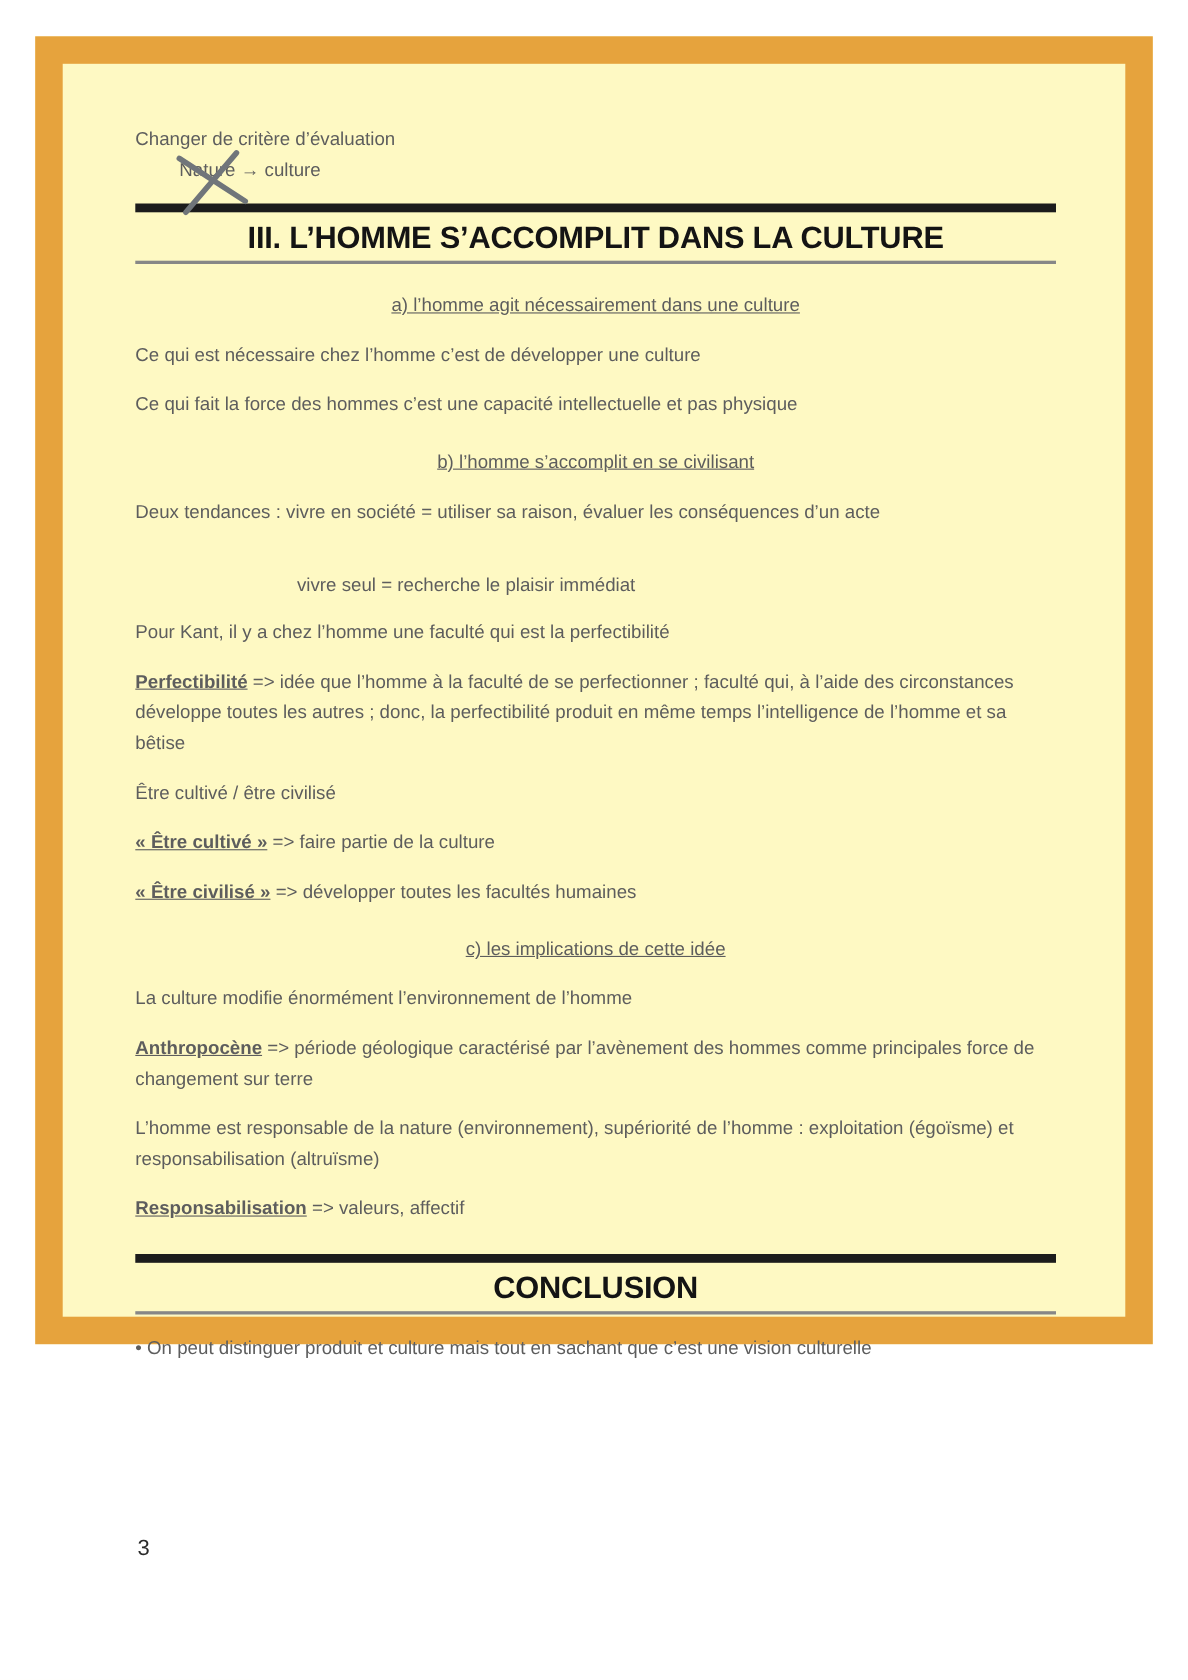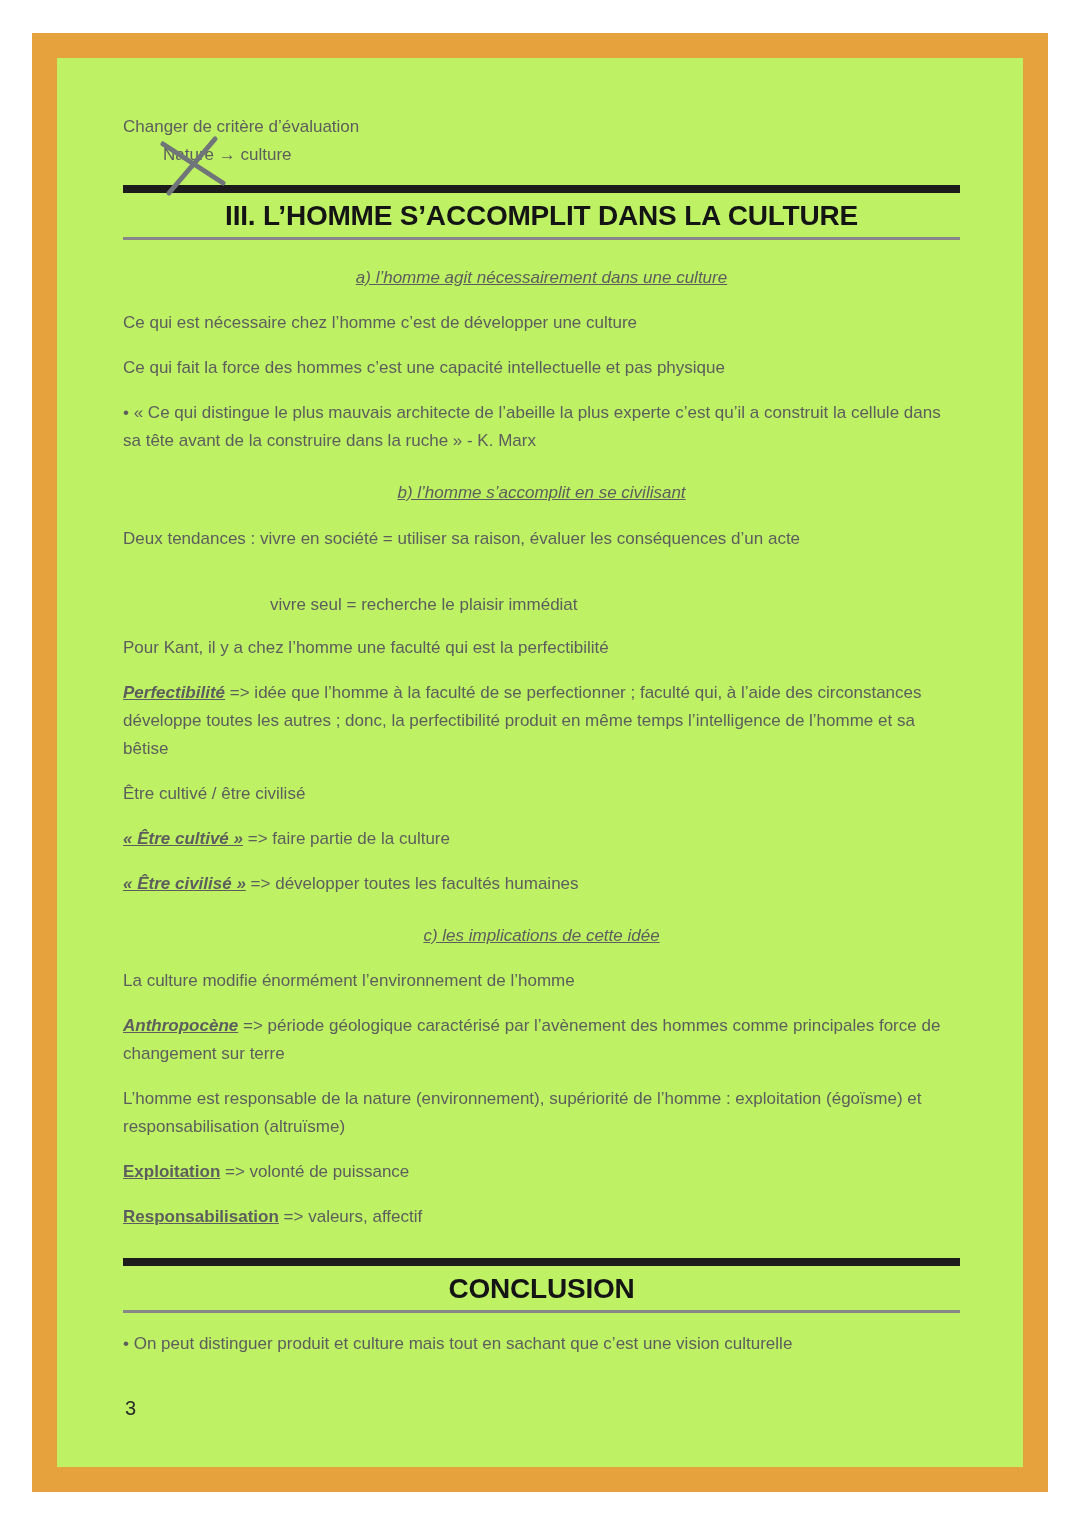--- a/index.html
+++ b/index.html
@@ -1,45 +1,45 @@
 <!DOCTYPE html>
 <html><head>
 <meta charset="utf-8">
 <style>
   html,body { margin:0; padding:0; background:#ffffff; }
   .canvas {
     position:relative; width:1080px; height:1527px; background:#ffffff;
     font-family:"Liberation Sans","DejaVu Sans",sans-serif; overflow:hidden;
   }
   .frame {
-    position:absolute; left:32px; top:33px; width:1016px; height:1459px;
-    box-sizing:border-box; border:25px solid #e6a33d; background:#bef264;
+    position:absolute; left:32px; top:33px; width:1016px; height:1189px;
+    box-sizing:border-box; border:25px solid #e6a33d; background:#fef9c3;
   }
   .inner { position:relative; width:100%; height:100%; }
   .content { padding:55px 63px 0 66px; color:#5d5d5d; font-size:17px; }
 
   .intro-line1 { line-height:28px; }
   .intro-line2 { line-height:28px; padding-left:40px; }
   .crossed-wrap { position:relative; display:inline-block; }
   .cross-svg { position:absolute; left:-8px; top:-6px; width:78px; height:62px; overflow:visible; pointer-events:none; }
 
   .rule-black { height:8px; background:#1c1c1c; margin-top:16px; }
   .rule-gray  { height:3px; background:#878787; margin-top:6px; }
   h1.section-title {
     margin:8px 0 0; font-size:28px; line-height:30px; font-weight:700;
     text-align:center; color:#141414; letter-spacing:-0.2px;
   }
   .subhead {
-    margin:24px 0 0; text-align:center; font-style:italic;
+    margin:24px 0 0; text-align:center; 
     text-decoration:underline; font-size:17px; line-height:28px; color:#5d5d5d;
   }
   p.body { margin:17px 0 0; line-height:28px; }
   p.tight { line-height:24px; margin-top:20px; }
   .indent2 { display:block; padding-left:147px;margin-top:42px; }
-  .term-bi { font-weight:700; font-style:italic; text-decoration:underline; }
+  .term-bi { font-weight:700; text-decoration:underline; }
   .term-b  { font-weight:700; text-decoration:underline; }
   .u { text-decoration:underline; }
 
   .pagenum {
     position:absolute; left:68px; top:1338px; color:#2a2a2a; font-size:20px; line-height:24px;
   }
 </style>
 </head>
 <body>
 
@@ -63,21 +63,20 @@
           </div>
         </div>
 
         <div class="rule-black"></div>
         <h1 class="section-title">III. L’HOMME S’ACCOMPLIT DANS LA CULTURE</h1>
         <div class="rule-gray"></div>
 
         <div class="subhead">a) l’homme agit nécessairement dans une culture</div>
         <p class="body">Ce qui est nécessaire chez l’homme c’est de développer une culture</p>
         <p class="body">Ce qui fait la force des hommes c’est une capacité intellectuelle et pas physique</p>
-        <p class="body">• « Ce qui distingue le plus mauvais architecte de l’abeille la plus experte c’est qu’il a construit la cellule dans sa tête avant de la construire dans la ruche » - K. Marx</p>
 
         <div class="subhead">b) l’homme s’accomplit en se civilisant</div>
         <p class="body tight">
           <span>Deux tendances : vivre en société = utiliser sa raison, évaluer les conséquences d’un acte</span>
           <span class="indent2">vivre seul = recherche le plaisir immédiat</span>
         </p>
         <p class="body">Pour Kant, il y a chez l’homme une faculté qui est la perfectibilité</p>
         <p class="body">
           <span class="term-bi">Perfectibilité</span>
           <span>=&gt; idée que l’homme à la faculté de se perfectionner ; faculté qui, à l’aide des circonstances développe toutes les autres ; donc, la perfectibilité produit en même temps l’intelligence de l’homme et sa bêtise</span>
@@ -93,24 +92,20 @@
         </p>
 
         <div class="subhead">c) les implications de cette idée</div>
         <p class="body">La culture modifie énormément l’environnement de l’homme</p>
         <p class="body">
           <span class="term-bi">Anthropocène</span>
           <span>=&gt; période géologique caractérisé par l’avènement des hommes comme principales force de changement sur terre</span>
         </p>
         <p class="body">L’homme est responsable de la nature (environnement), supériorité de l’homme : exploitation (égoïsme) et responsabilisation (altruïsme)</p>
         <p class="body">
-          <span class="term-b">Exploitation</span>
-          <span>=&gt; volonté de puissance</span>
-        </p>
-        <p class="body">
           <span class="term-b">Responsabilisation</span>
           <span>=&gt; valeurs, affectif</span>
         </p>
 
         <div class="rule-black" style="margin-top:27px;"></div>
         <h1 class="section-title">CONCLUSION</h1>
         <div class="rule-gray"></div>
         <p class="body">• On peut distinguer produit et culture mais tout en sachant que c’est une vision culturelle</p>
 
       </div>

